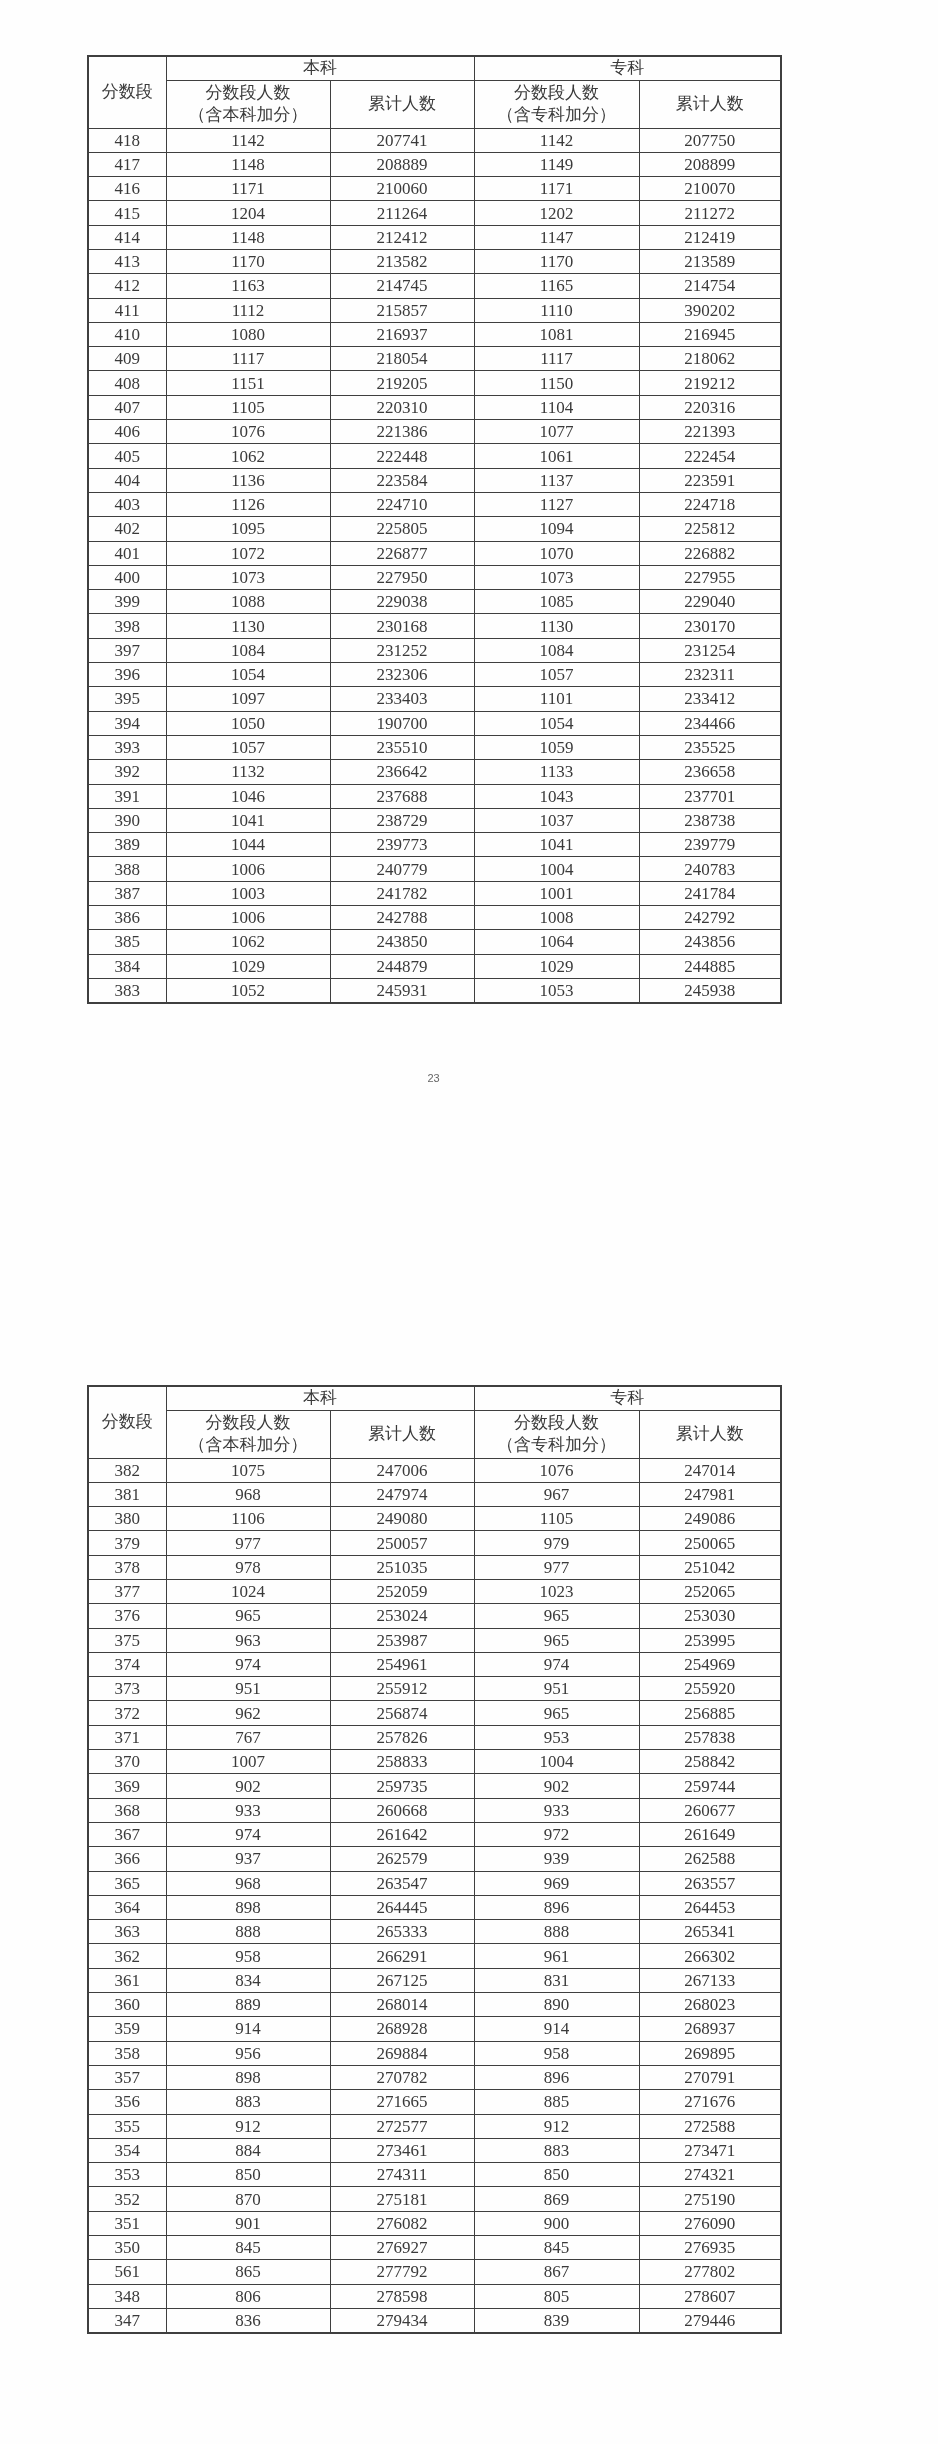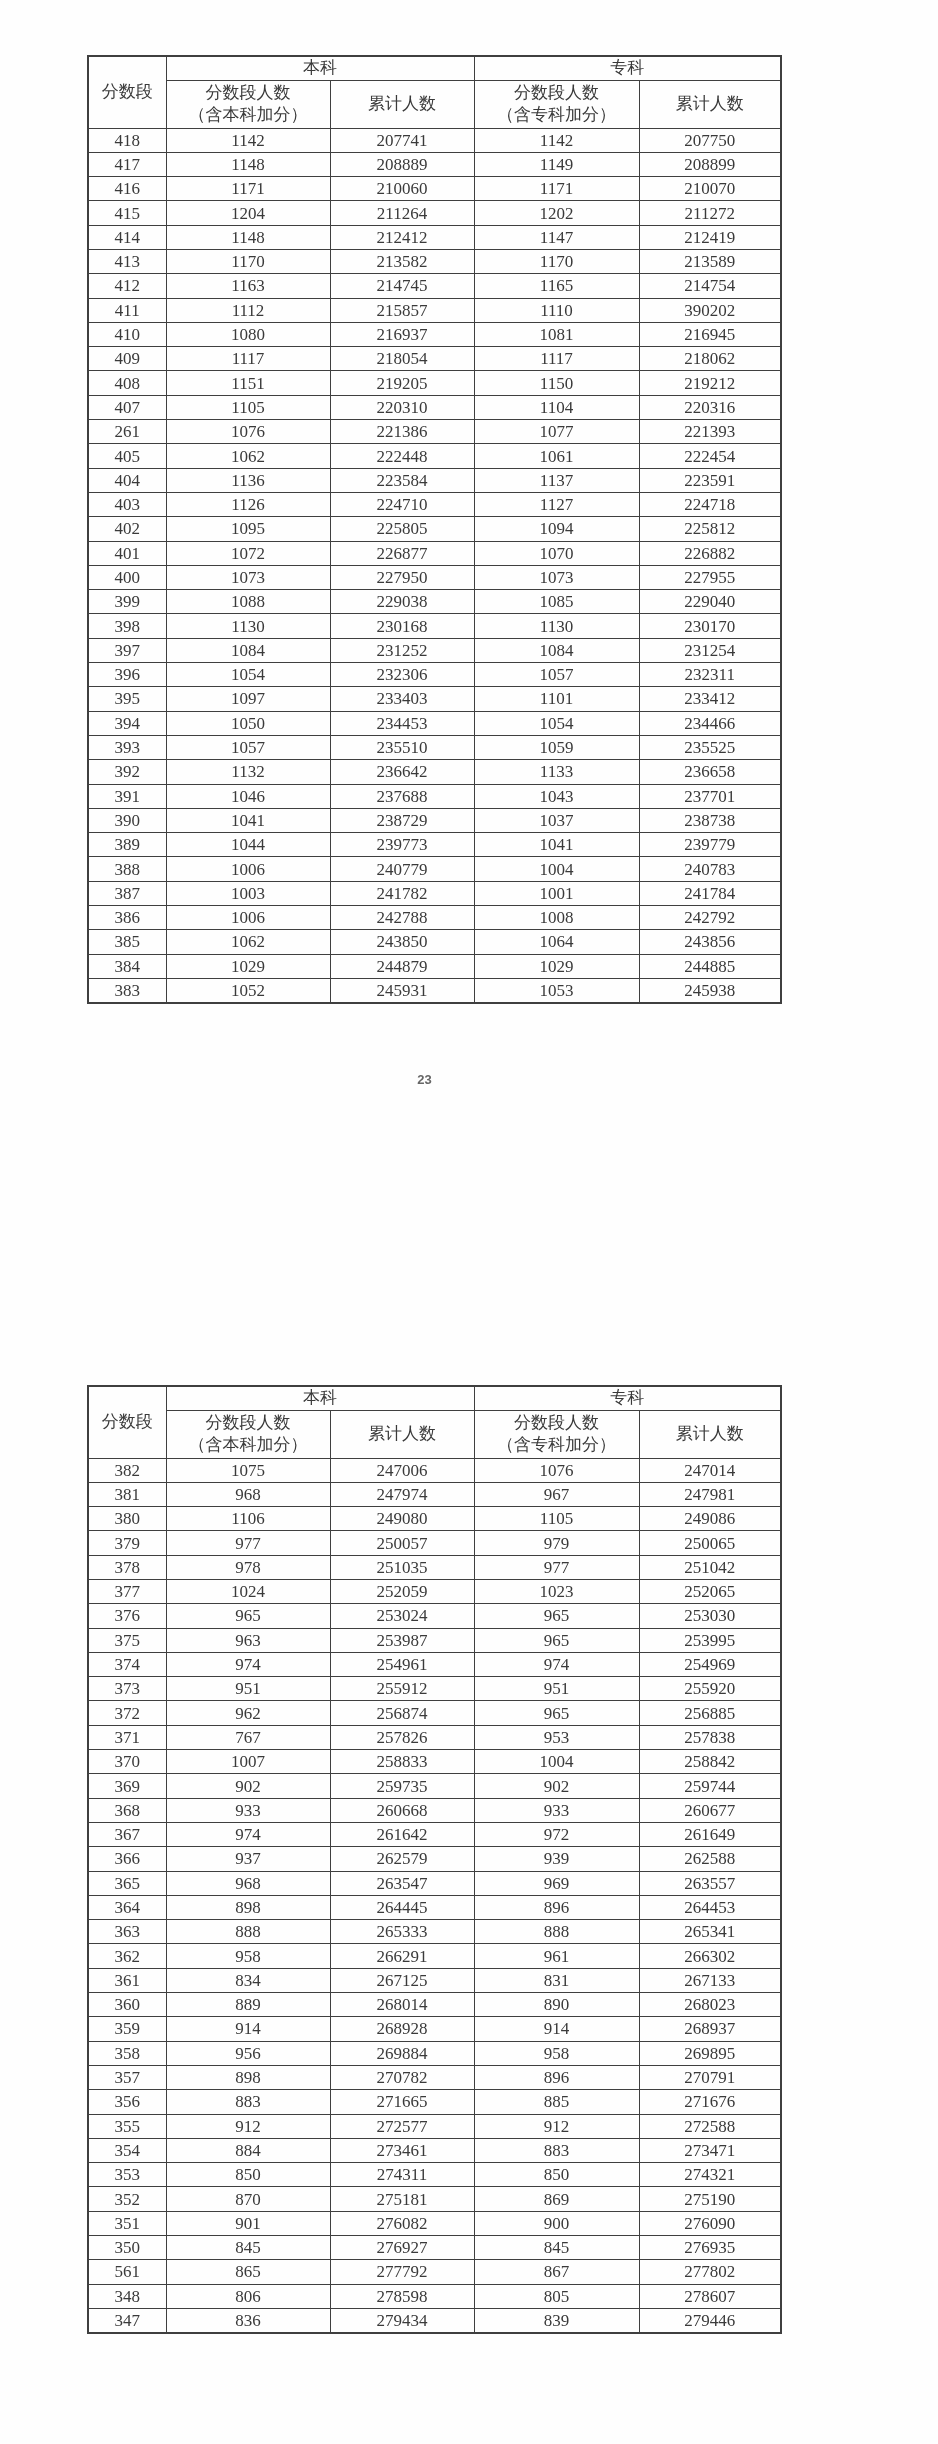--- a/index.html
+++ b/index.html
@@ -41,27 +41,26 @@
     white-space: pre-line;
   }
   tbody tr { height: 24.3px; }
   table.score-table td {
     font-size: 17px;
     font-weight: normal;
     line-height: 1;
   }
   .page-number {
     position: absolute;
-    left: 78px;
+    left: 87px;
     width: 693px;
     text-align: center;
     font-family: "Liberation Sans", "DejaVu Sans", sans-serif;
-    font-size: 13px;
+    font-size: 11px;
     color: #666666;
-    font-weight: bold;
   }
   #pagenum-1 { top: 1072px; }
   #pagenum-2 { top: 2402px; }
   #table-1 { top: 55px; }
   #table-2 { top: 1385px; }
 </style>
 </head>
 <body>
 
 <div class="page">
@@ -168,21 +167,21 @@
           <td>219212</td>
         </tr>
         <tr>
           <td>407</td>
           <td>1105</td>
           <td>220310</td>
           <td>1104</td>
           <td>220316</td>
         </tr>
         <tr>
-          <td>261</td>
+          <td>406</td>
           <td>1076</td>
           <td>221386</td>
           <td>1077</td>
           <td>221393</td>
         </tr>
         <tr>
           <td>405</td>
           <td>1062</td>
           <td>222448</td>
           <td>1061</td>
@@ -254,21 +253,21 @@
         <tr>
           <td>395</td>
           <td>1097</td>
           <td>233403</td>
           <td>1101</td>
           <td>233412</td>
         </tr>
         <tr>
           <td>394</td>
           <td>1050</td>
-          <td>234453</td>
+          <td>190700</td>
           <td>1054</td>
           <td>234466</td>
         </tr>
         <tr>
           <td>393</td>
           <td>1057</td>
           <td>235510</td>
           <td>1059</td>
           <td>235525</td>
         </tr>

